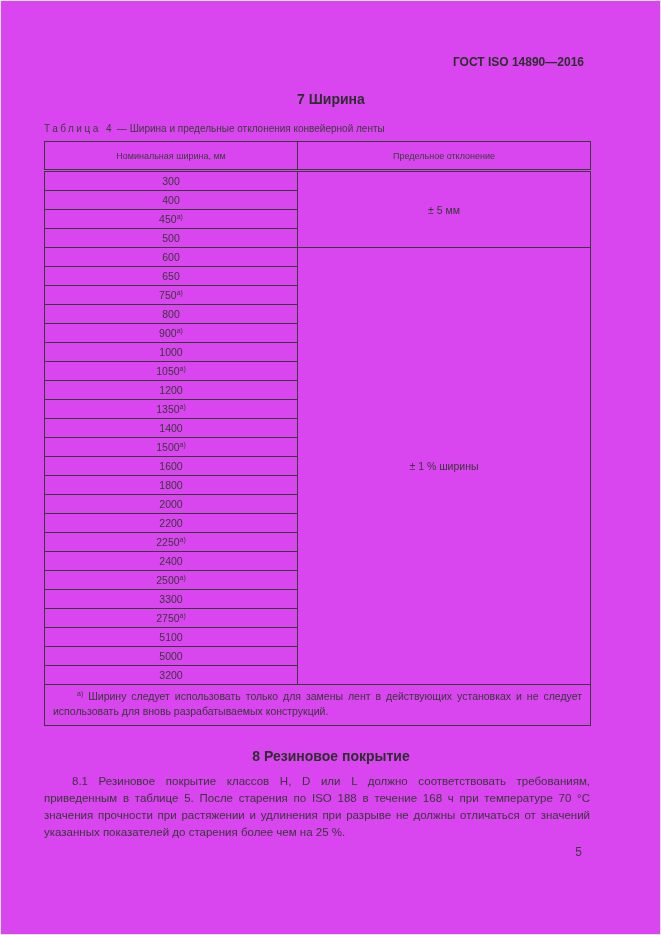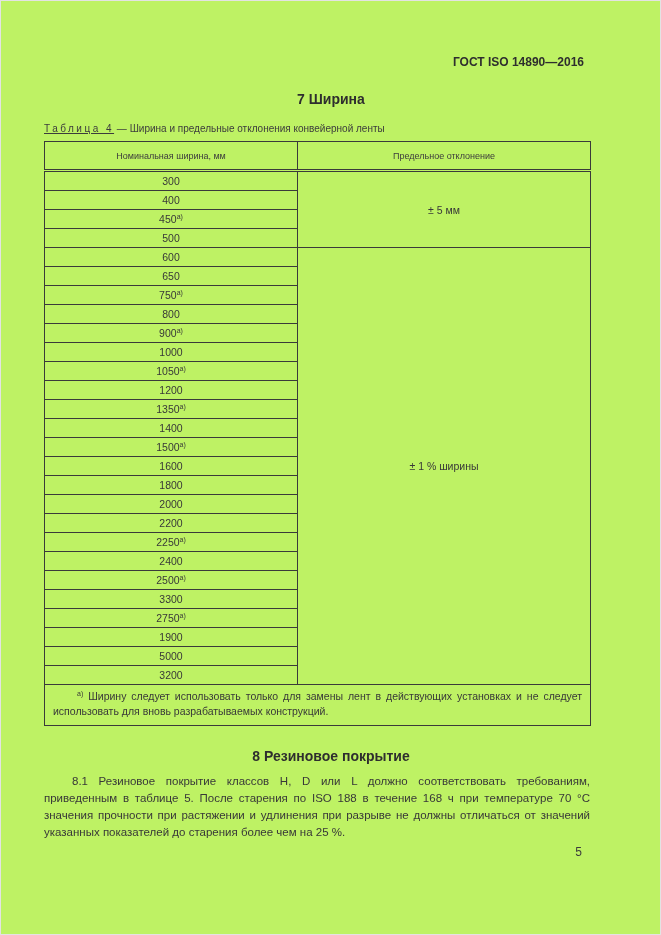--- a/index.html
+++ b/index.html
@@ -4,21 +4,21 @@
 <style>
   html, body {
     margin: 0;
     padding: 0;
     background: #ffffff;
   }
   .page {
     position: relative;
     width: 661px;
     height: 935px;
-    background: #bef264;
+    background: #d946ef;
     box-shadow: inset 0 0 0 1px #e3e3e3;
     font-family: "Liberation Sans", "DejaVu Sans", sans-serif;
     color: #333333;
     box-sizing: border-box;
     padding: 55px 71px 0 44px;
     overflow: hidden;
   }
   .running-header {
     text-align: right;
     font-size: 12px;
@@ -45,21 +45,20 @@
     color: #383838;
   }
   .table-caption {
     margin: 14px 0 0 0;
     font-size: 10px;
     color: #3c3c3c;
     line-height: 13px;
   }
   .table-caption .spaced {
     letter-spacing: 2.5px;
-    text-decoration: underline;
   }
   table.width-table {
     margin-top: 6px;
     width: 546px;
     border-collapse: collapse;
     table-layout: fixed;
   }
   table.width-table col.c1 { width: 253px; }
   table.width-table col.c2 { width: 293px; }
   table.width-table th {
@@ -211,21 +210,21 @@
         <tr>
           <td class="w-cell">2500<sup>a)</sup></td>
         </tr>
         <tr>
           <td class="w-cell">3300</td>
         </tr>
         <tr>
           <td class="w-cell">2750<sup>a)</sup></td>
         </tr>
         <tr>
-          <td class="w-cell">1900</td>
+          <td class="w-cell">5100</td>
         </tr>
         <tr>
           <td class="w-cell">5000</td>
         </tr>
         <tr>
           <td class="w-cell">3200</td>
         </tr>
       </tbody>
     <tbody>
       <tr>

